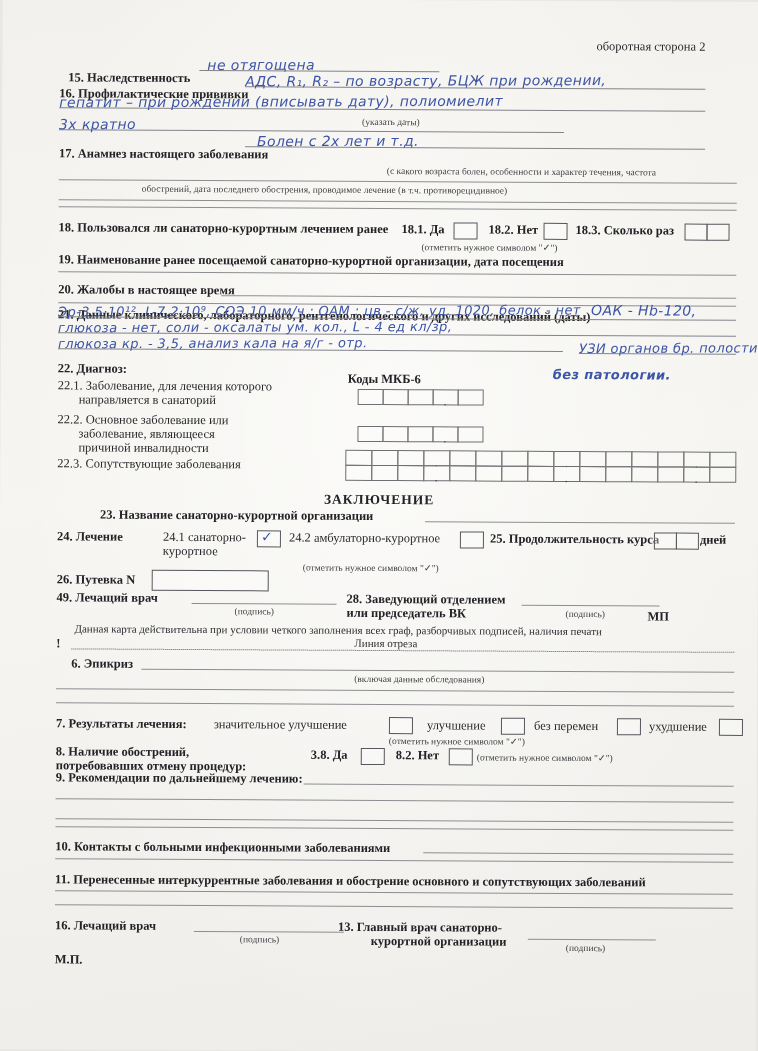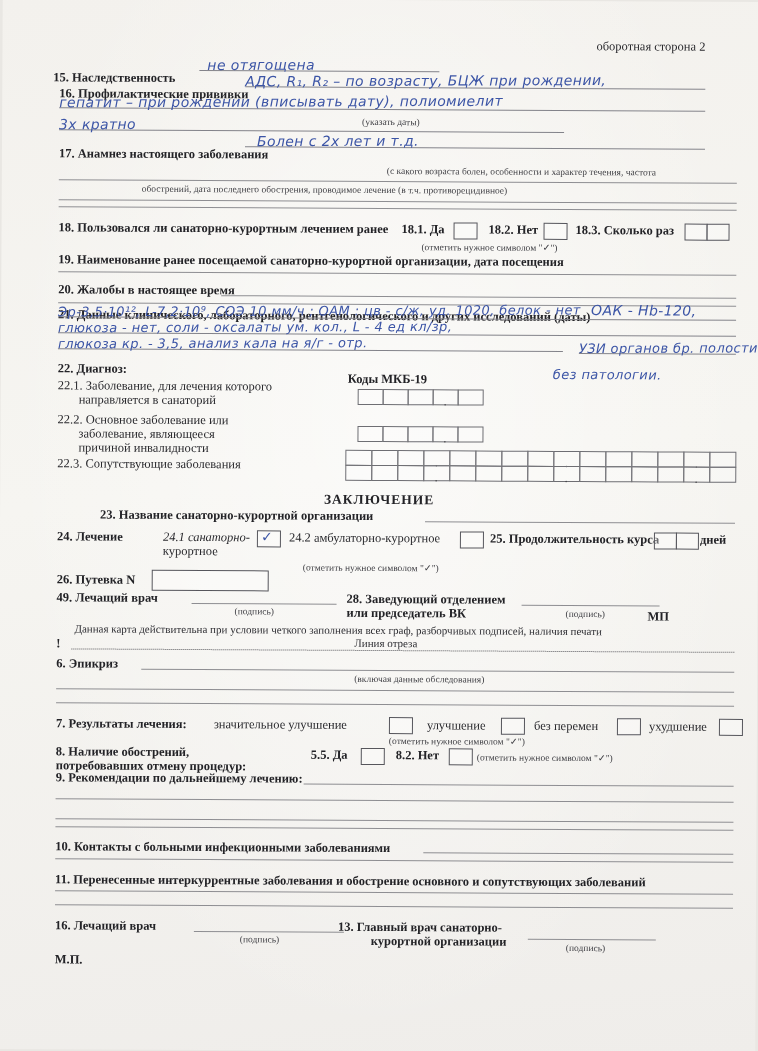--- a/index.html
+++ b/index.html
@@ -42,21 +42,21 @@
   .cutline{position:absolute;border-bottom:1.6px dotted #5a5a5f;height:0;}
   .center{left:0;right:0;text-align:center;}
 </style>
 </head>
 <body>
 
 <div class="sheet">
 
   <div class="row txt" style="top:38px;right:55px;">оборотная сторона 2</div>
 
-  <div class="row lbl" style="top:72px;left:51px;text-align:right;">15. Наследственность</div>
+  <div class="row lbl" style="top:72px;left:66px;text-align:right;">15. Наследственность</div>
   <div class="wl" style="top:58px;left:197px;width:240px;">
     <span class="hw" style="padding-left:8px;">не отягощена</span>
   </div>
 
   <div class="row lbl" style="top:88px;left:57px;">16. Профилактические прививки</div>
   <div class="wl" style="top:74px;left:243px;width:460px;">
     <span class="hw">АДС, R₁, R₂ – по возрасту,  БЦЖ при рождении,</span>
   </div>
   <div class="wl" style="top:96px;left:57px;width:646px;">
     <span class="hw">гепатит – при рождении (вписывать дату),  полиомиелит</span>
@@ -102,24 +102,24 @@
   </div>
   <div class="wl" style="top:322px;left:57px;width:678px;">
     <span class="hw small">глюкоза - нет,  соли - оксалаты ум. кол.,   L - 4 ед кл/зр,</span>
   </div>
   <div class="wl" style="top:338px;left:57px;width:505px;">
     <span class="hw small">глюкоза кр. - 3,5,   анализ кала на я/г - отр.</span>
   </div>
   <div class="wl" style="top:340px;left:578px;width:157px;">
     <span class="hw small">УЗИ органов бр. полости</span>
   </div>
-  <div class="row hw small" style="top:366px;left:552px;">без патологии.</div>
+  <div class="row hw small" style="top:366px;left:552px;font-weight:bold;">без патологии.</div>
 
   <div class="row lbl" style="top:363px;left:57px;">22. Диагноз:</div>
-  <div class="row lbl" style="top:372px;left:347px;">Коды МКБ-19</div>
+  <div class="row lbl" style="top:372px;left:347px;">Коды МКБ-6</div>
   <div class="row txt" style="top:380px;left:57px;">22.1. Заболевание, для лечения которого</div>
   <div class="row txt" style="top:394px;left:78px;">направляется в санаторий</div>
   <div class="mkb g5" style="top:389px;left:357px;">
       <div class="cell"></div>
       <div class="cell"></div>
       <div class="cell"></div>
       <div class="cell dot"></div>
       <div class="cell"></div>
     </div>
 
@@ -167,21 +167,21 @@
       <div class="cell dot"></div>
       <div class="cell"></div>
     </div>
 
   <div class="row lbl center" style="top:492px;font-size:13.5px;letter-spacing:1px;">ЗАКЛЮЧЕНИЕ</div>
 
   <div class="row lbl" style="top:509px;left:100px;">23. Название санаторно-курортной организации</div>
   <div class="rule" style="top:521px;left:425px;width:310px;"></div>
 
   <div class="row lbl" style="top:531px;left:57px;">24. Лечение</div>
-  <div class="row txt" style="top:531px;left:163px;font-style:italic;">24.1 санаторно-</div>
+  <div class="row txt" style="top:531px;left:163px;">24.1 санаторно-</div>
   <div class="row txt" style="top:545px;left:163px;">курортное</div>
   <span class="box" style="position:absolute;top:531px;left:257px;">
       <span class="tick">✓</span>
     </span>
   <div class="row txt" style="top:531px;left:289px;">24.2 амбулаторно-курортное</div>
   <span class="box" style="position:absolute;top:531px;left:460px;"></span>
   <div class="row lbl" style="top:531px;left:490px;">25. Продолжительность курса</div>
   <div class="box2" style="top:531px;left:655px;">
       <span class="c"></span>
       <span class="c"></span>
@@ -200,40 +200,40 @@
   <div class="rule" style="top:604px;left:522px;width:138px;"></div>
   <div class="row sm" style="top:608px;left:566px;">(подпись)</div>
   <div class="row lbl" style="top:608px;left:648px;">МП</div>
 
   <div class="row note" style="top:624px;left:75px;">Данная карта действительна при условии четкого заполнения всех граф, разборчивых подписей, наличия печати</div>
 
   <div class="row lbl" style="top:638px;left:57px;">!</div>
   <div class="row note" style="top:637px;left:355px;">Линия отреза</div>
   <div class="cutline" style="top:650px;left:72px;width:663px;"></div>
 
-  <div class="row lbl" style="top:658px;left:57px;">6. Эпикриз</div>
+  <div class="row lbl" style="top:658px;left:72px;">6. Эпикриз</div>
   <div class="rule" style="top:670px;left:142px;width:593px;"></div>
   <div class="row sm" style="top:674px;left:355px;">(включая данные обследования)</div>
   <div class="rule" style="top:690px;left:57px;width:678px;"></div>
   <div class="rule" style="top:704px;left:57px;width:678px;"></div>
 
   <div class="row lbl" style="top:718px;left:57px;">7. Результаты лечения:</div>
   <div class="row txt" style="top:718px;left:215px;">значительное улучшение</div>
   <span class="box" style="position:absolute;top:717px;left:390px;"></span>
   <div class="row txt" style="top:718px;left:428px;">улучшение</div>
   <span class="box" style="position:absolute;top:717px;left:502px;"></span>
   <div class="row txt" style="top:718px;left:535px;text-align:center;">без перемен</div>
   <span class="box" style="position:absolute;top:717px;left:618px;"></span>
   <div class="row txt" style="top:718px;left:650px;">ухудшение</div>
   <span class="box" style="position:absolute;top:717px;left:720px;"></span>
   <div class="row sm" style="top:735px;left:390px;">(отметить  нужное символом "✓")</div>
 
   <div class="row lbl" style="top:746px;left:57px;">8. Наличие обострений,</div>
   <div class="row lbl" style="top:760px;left:57px;">потребовавших отмену процедур:</div>
-  <div class="row lbl" style="top:748px;left:312px;">5.5. Да</div>
+  <div class="row lbl" style="top:748px;left:312px;">3.8. Да</div>
   <span class="box" style="position:absolute;top:748px;left:362px;"></span>
   <div class="row lbl" style="top:748px;left:397px;">8.2. Нет</div>
   <span class="box" style="position:absolute;top:748px;left:450px;"></span>
   <div class="row sm" style="top:751px;left:478px;">(отметить  нужное символом "✓")</div>
 
   <div class="row lbl" style="top:772px;left:57px;">9. Рекомендации по дальнейшему лечению:</div>
   <div class="rule" style="top:784px;left:305px;width:430px;"></div>
   <div class="rule" style="top:800px;left:57px;width:678px;"></div>
   <div class="rule" style="top:820px;left:57px;width:678px;"></div>
   <div class="rule" style="top:828px;left:57px;width:678px;"></div>

